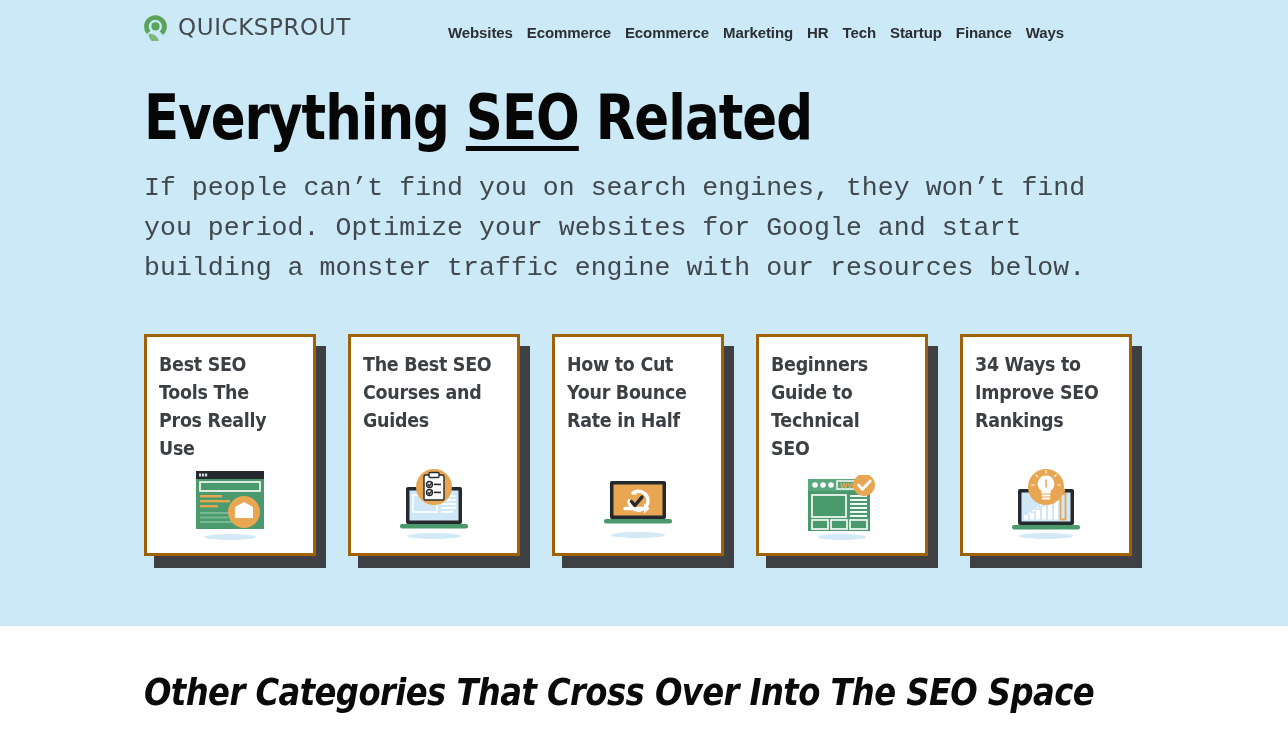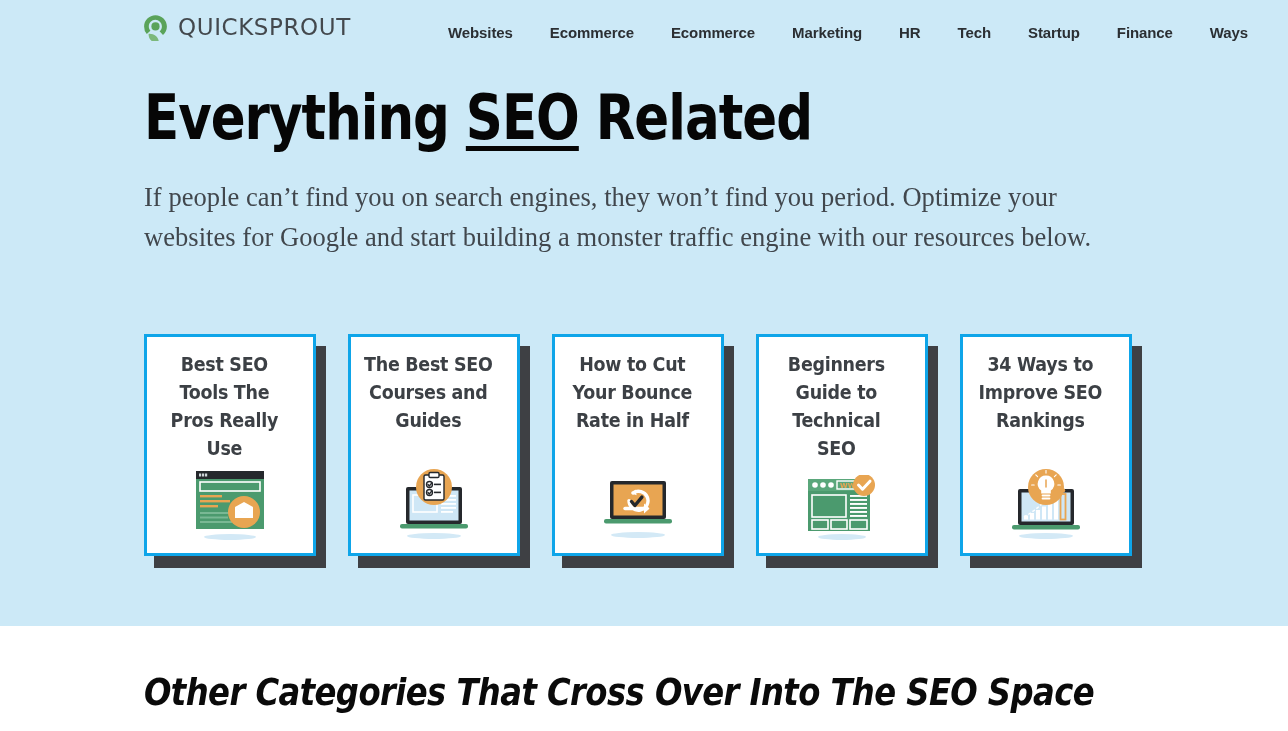--- a/index.html
+++ b/index.html
@@ -62,21 +62,21 @@
     line-height: 1;
     white-space: nowrap;
   }
 
   .main-nav {
     position: absolute;
     left: 448px;
     top: 22px;
     display: flex;
     align-items: center;
-    gap: 37px;
+    gap: 14px;
     white-space: nowrap;
   }
 
   .nav-link {
     font-family: "Liberation Sans", sans-serif;
     font-size: 15px;
     font-weight: bold;
     color: #2b2f33;
     text-decoration: none;
     letter-spacing: -0.1px;
@@ -102,23 +102,23 @@
   .headline .underlined {
     text-decoration: underline;
     text-decoration-thickness: 5px;
     text-underline-offset: 7px;
   }
 
   
   .subtitle {
     position: absolute;
     left: 144px;
-    top: 177px;
+    top: 168px;
     width: 1000px;
-    font-family: Liberation Serif, serif;
+    font-family: Liberation Mono, monospace;
     font-size: 26.5px;
     line-height: 40px;
     color: #41474d;
     letter-spacing: 0.05px;
   }
 
   
   .card-row {
     position: absolute;
     left: 144px;
@@ -141,25 +141,24 @@
     height: 222px;
     background: #3e4044;
   }
 
   .card {
     position: absolute;
     left: 0; top: 0;
     width: 172px;
     height: 222px;
     background: #ffffff;
-    border: 3px solid #0ea5e9;
+    border: 3px solid #a16207;
     padding: 13px 12px 0 12px;
     overflow: hidden;
     cursor: pointer;
-    text-align: center;
   }
 
   .card-title {
     font-family: "DejaVu Sans", sans-serif;
     font-weight: bold;
     font-size: 19px;
     line-height: 28px;
     color: #3c4045;
     letter-spacing: -0.3px;
     transform: scaleX(0.92);

